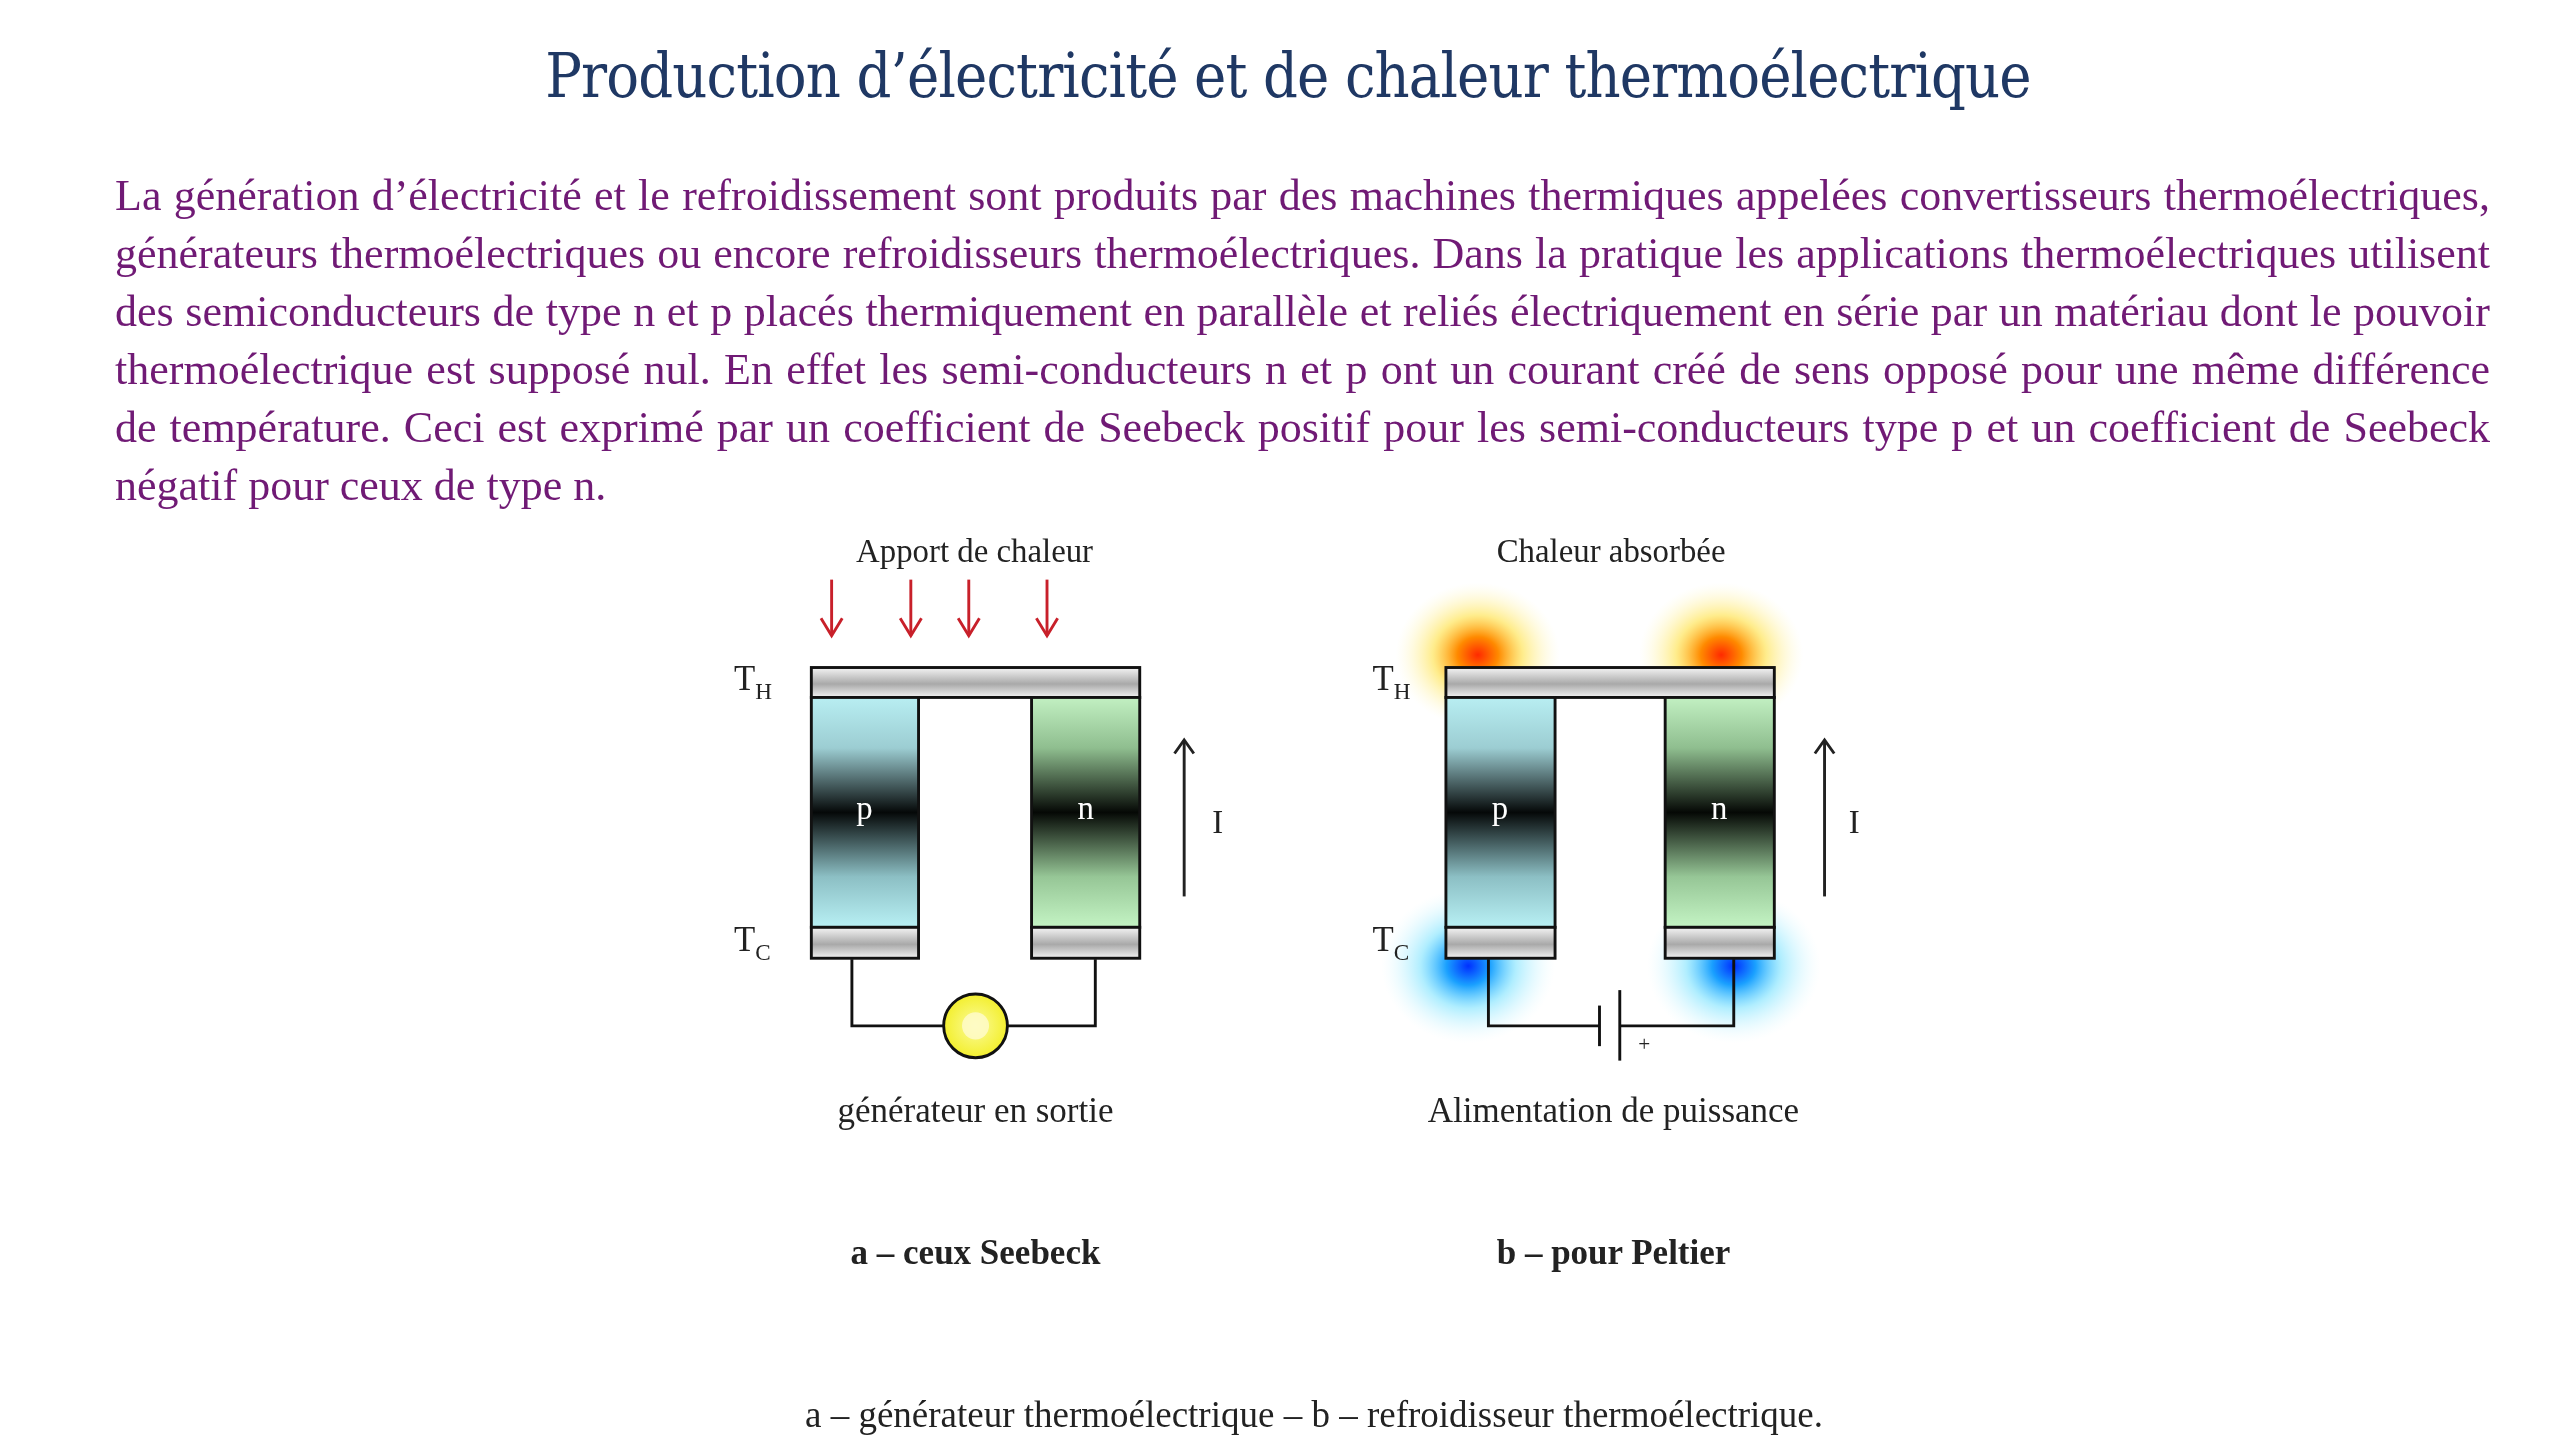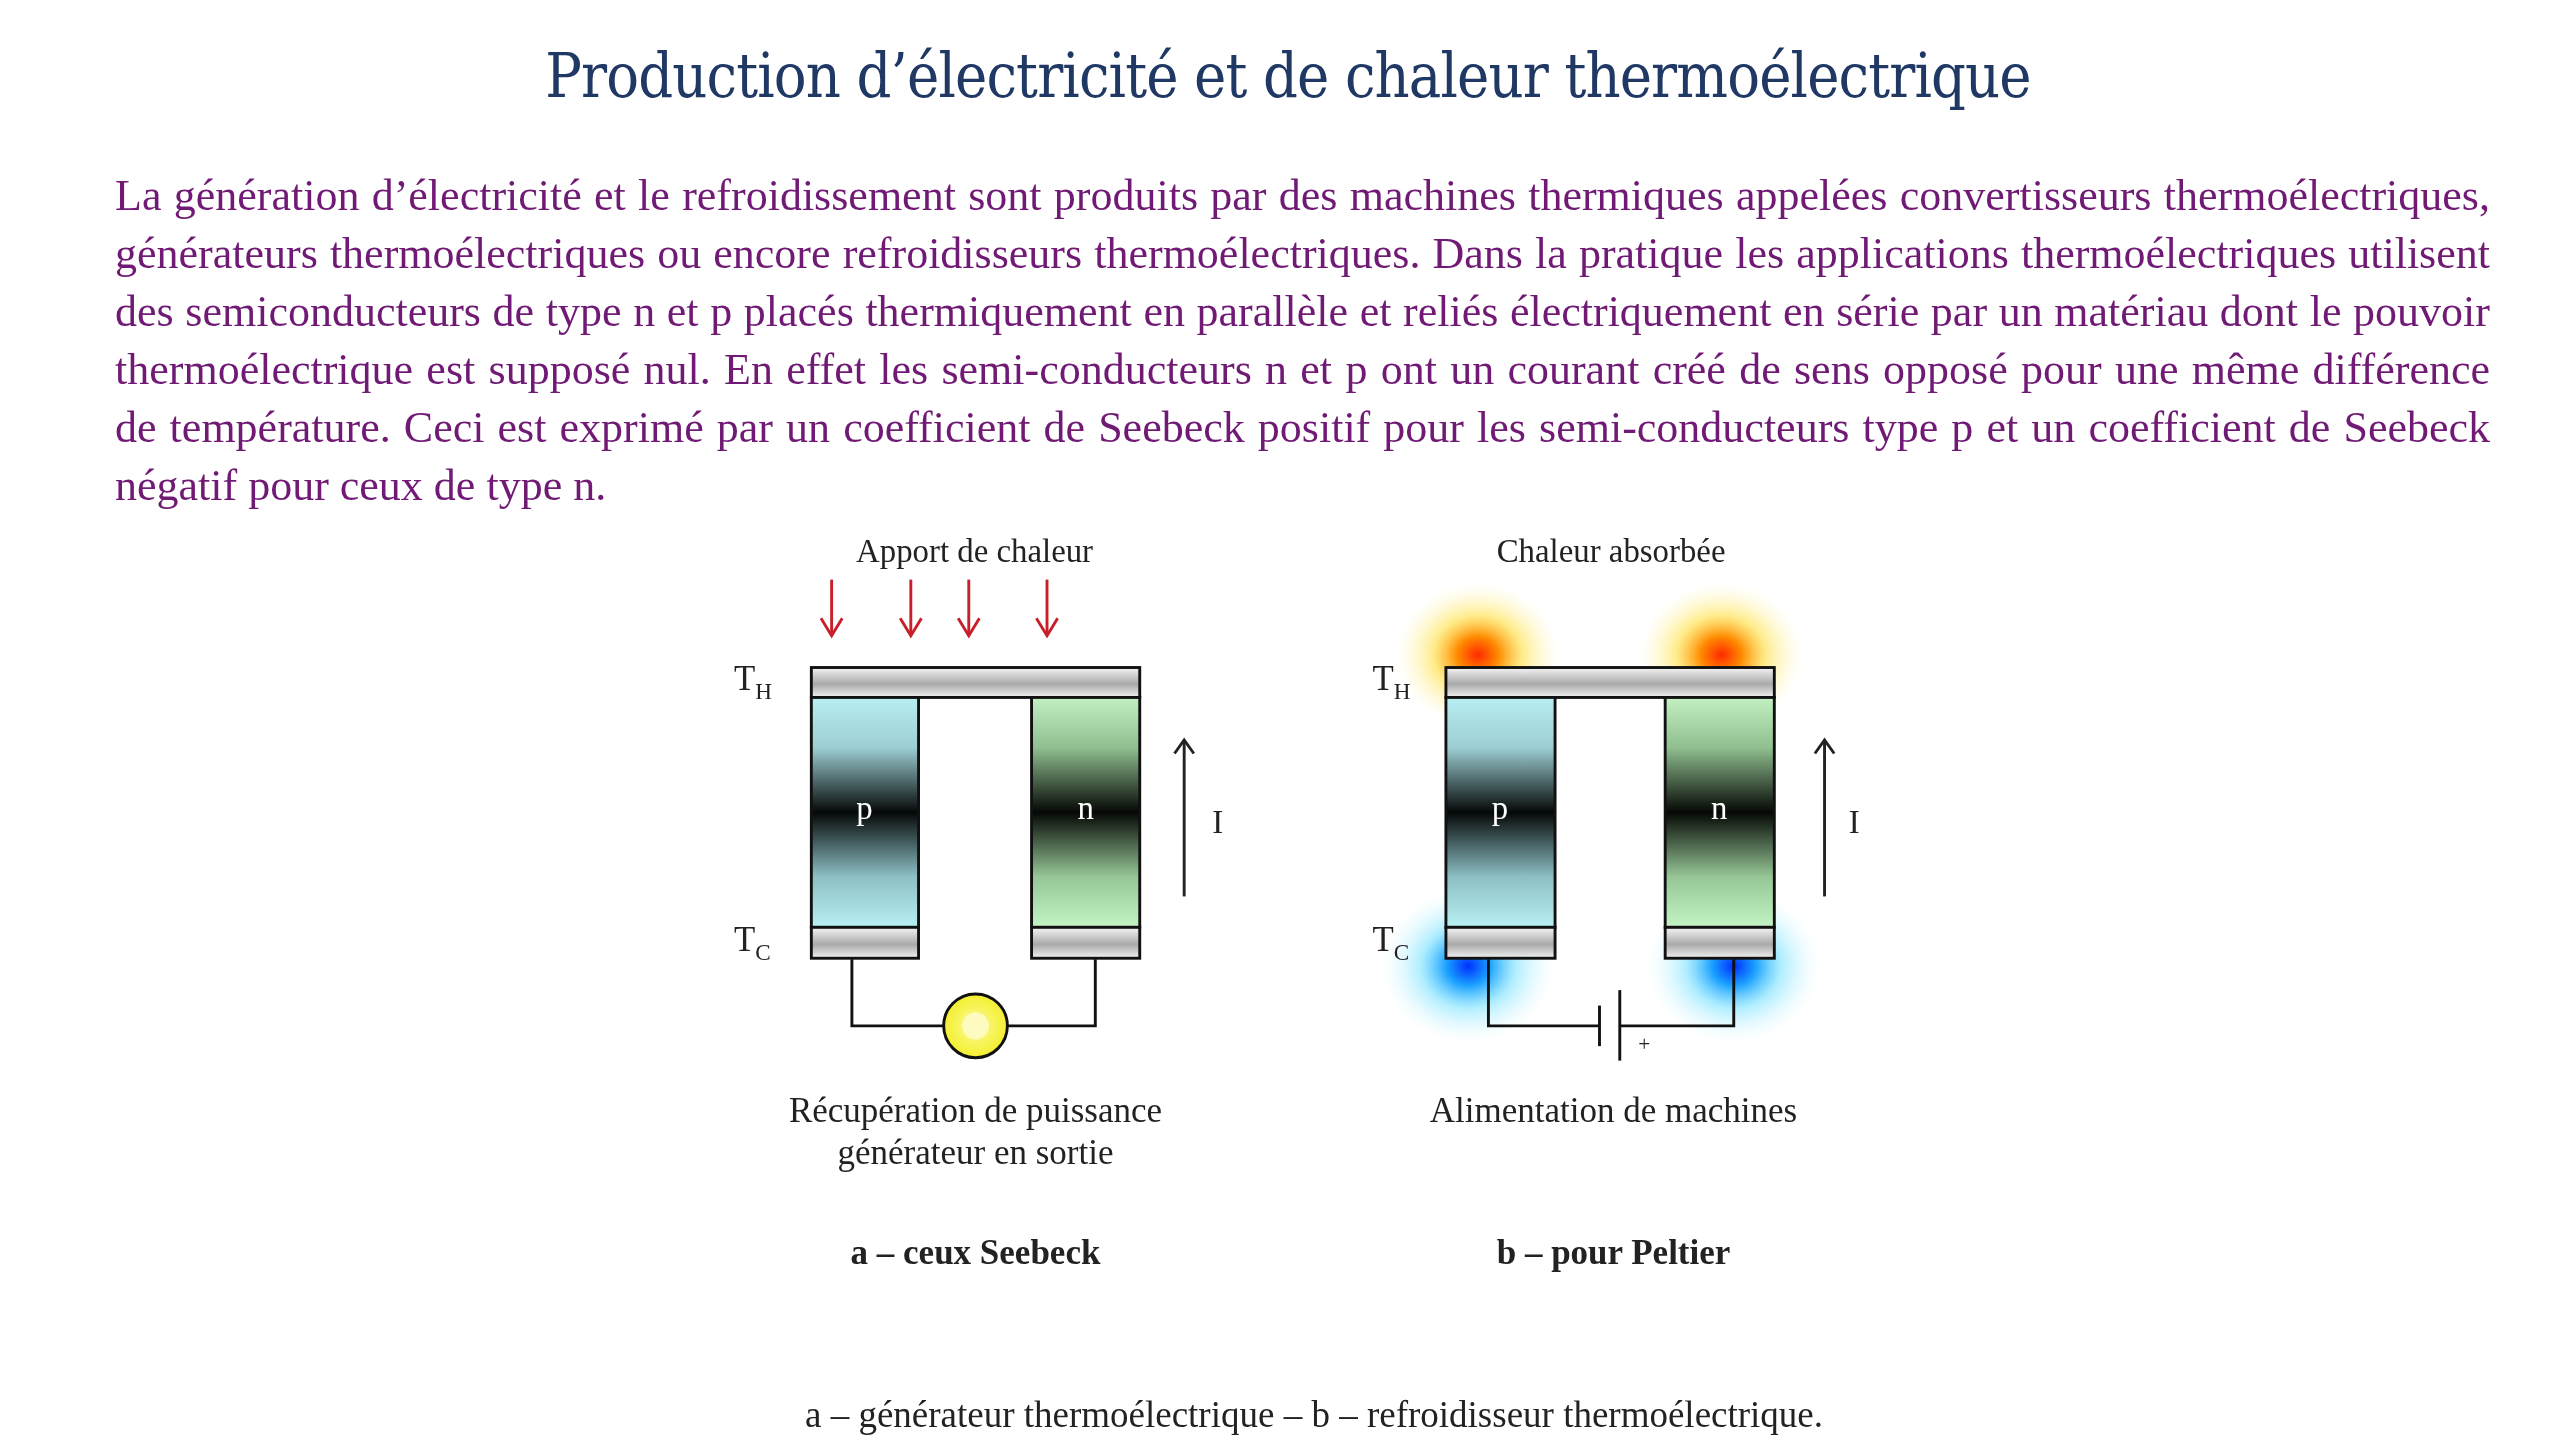--- a/index.html
+++ b/index.html
@@ -149,24 +149,23 @@
     <polyline points="1677,1062 1795,1062 1795,993" fill="none" stroke="#111" stroke-width="3"></polyline>
     <g stroke="#111" stroke-width="3">
       <line x1="1656" y1="1041" x2="1656" y2="1083"></line>
       <line x1="1677" y1="1025" x2="1677" y2="1098"></line>
     </g>
     <text class="lbl" x="1696" y="1088" font-size="22">+</text>
   </g>
 </svg>
 
 <div class="cap" style="left:734px; top:1090px; width:483px;">
-  <div>Récupération de puissance</div>
   <div>générateur en sortie</div>
 </div>
 <div class="cap cap-bold" style="left:734px; top:1232px; width:483px;">a – ceux Seebeck</div>
 
 <div class="cap" style="left:1372px; top:1090px; width:483px;">
-  <div>Alimentation de machines</div>
+  <div>Alimentation de puissance</div>
 </div>
 <div class="cap cap-bold" style="left:1372px; top:1232px; width:483px;">b – pour Peltier</div>
 
 <div class="figcap">a – générateur thermoélectrique – b – refroidisseur thermoélectrique.</div>
 
 
 </body></html>

